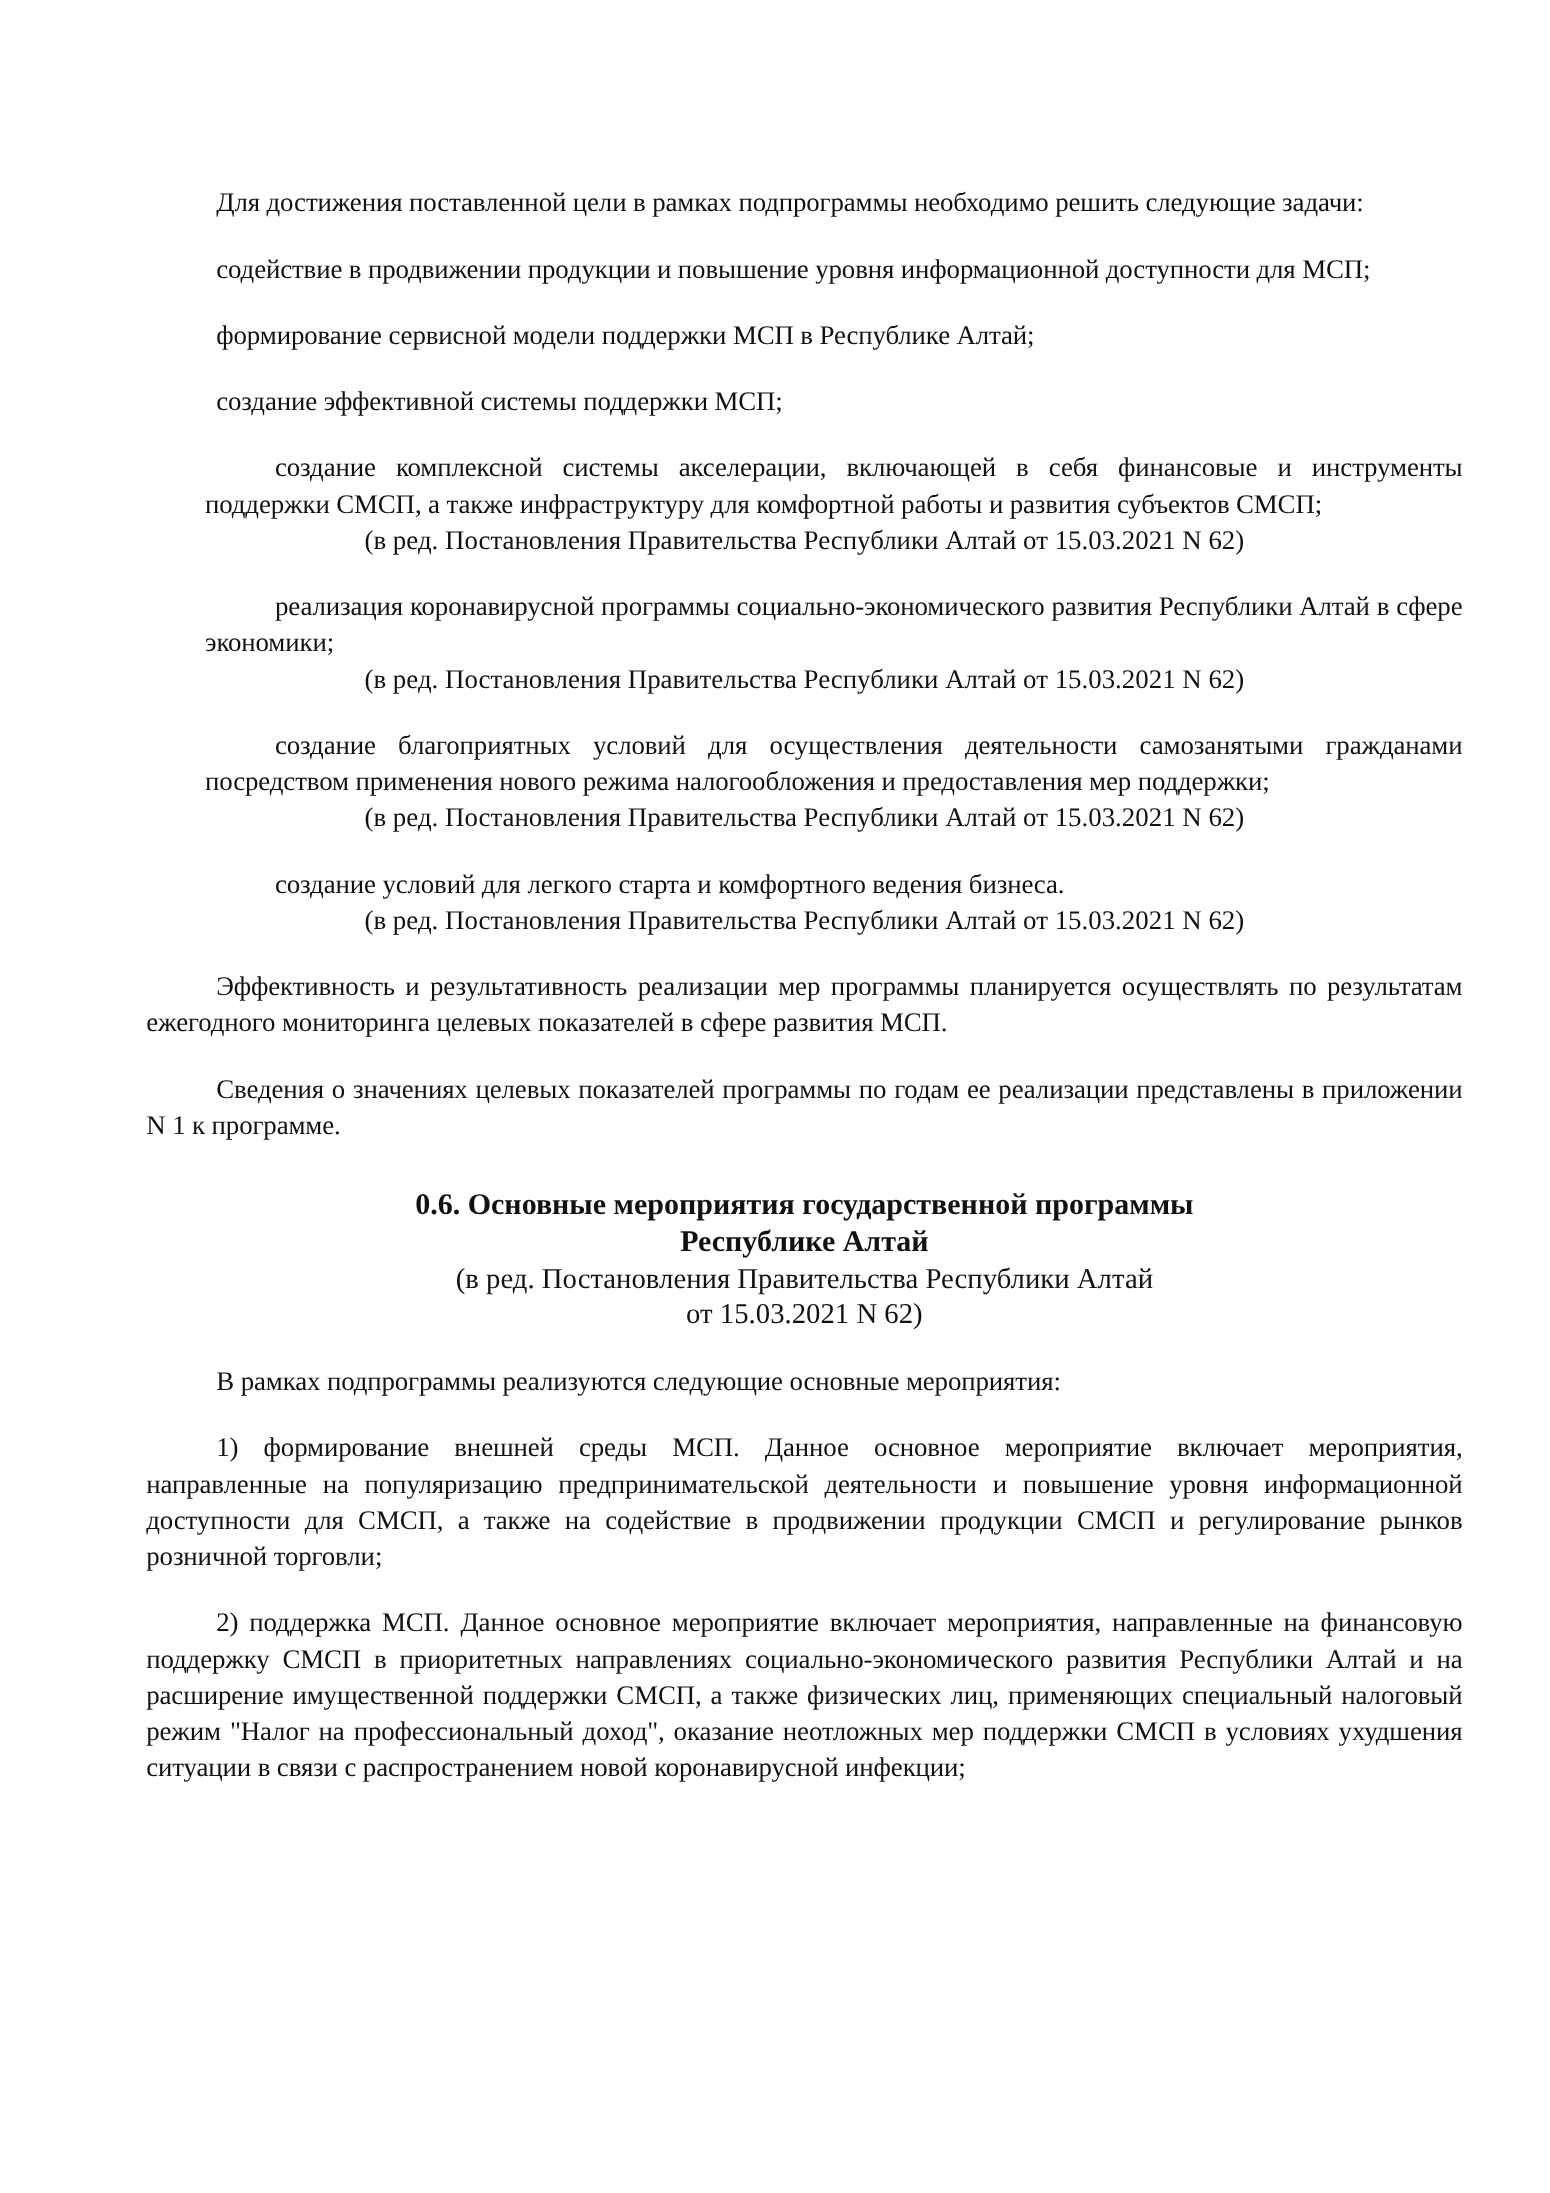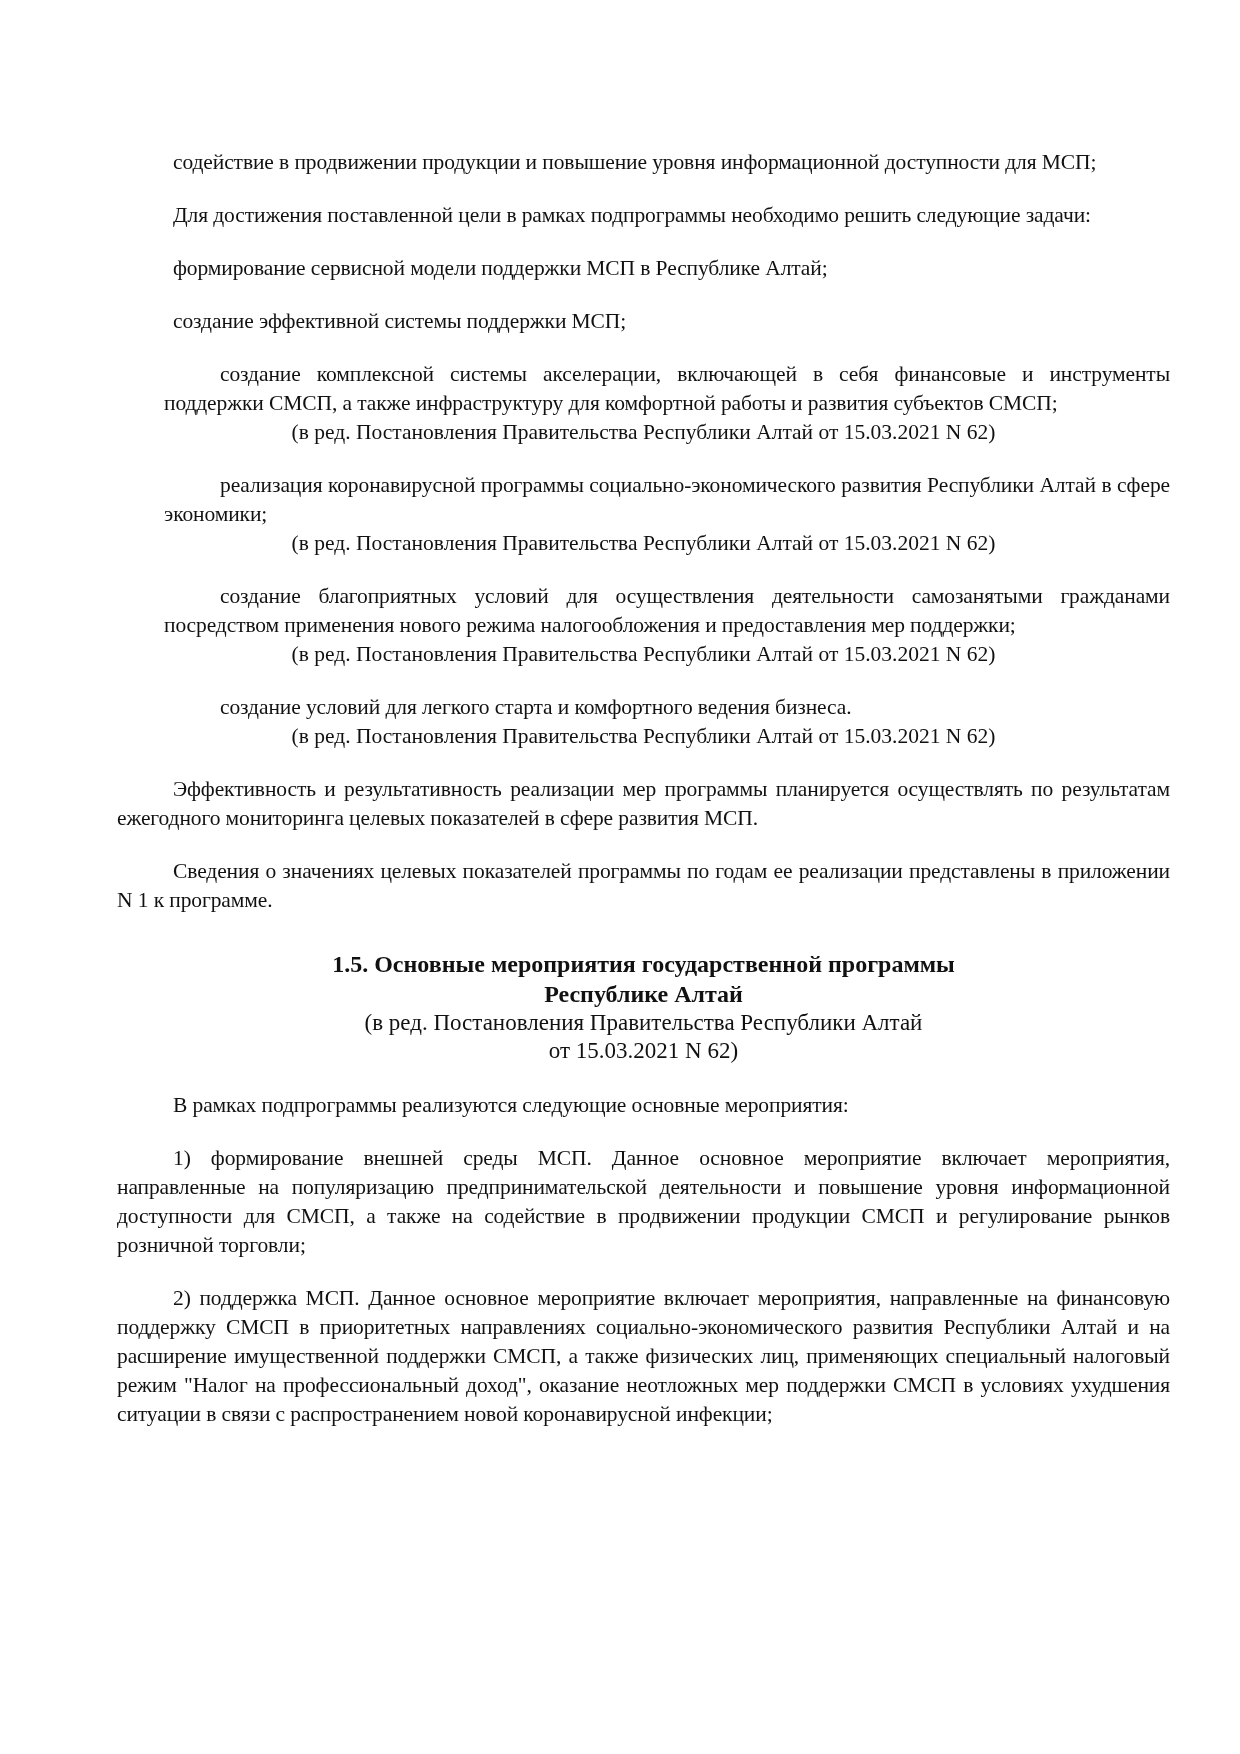--- a/index.html
+++ b/index.html
@@ -48,43 +48,43 @@
       font-size: 23px;
       line-height: 28px;
       margin: 0 0 26px 0;
     }
   </style>
 </head>
 <body>
 
 <div class="page">
 
+  <p class="para">Для достижения поставленной цели в рамках подпрограммы необходимо решить следующие задачи:</p>
+
   <p class="para">содействие в продвижении продукции и повышение уровня информационной доступности для МСП;</p>
-
-  <p class="para">Для достижения поставленной цели в рамках подпрограммы необходимо решить следующие задачи:</p>
   <p class="para">формирование сервисной модели поддержки МСП в Республике Алтай;</p>
   <p class="para">создание эффективной системы поддержки МСП;</p>
 
   <p class="para tight">создание комплексной системы акселерации, включающей в себя финансовые и инструменты поддержки СМСП, а также инфраструктуру для комфортной работы и развития субъектов СМСП;</p>
   <p class="amend">(в ред. Постановления Правительства Республики Алтай от 15.03.2021 N 62)</p>
 
   <p class="para tight">реализация коронавирусной программы социально-экономического развития Республики Алтай в сфере экономики;</p>
   <p class="amend">(в ред. Постановления Правительства Республики Алтай от 15.03.2021 N 62)</p>
 
   <p class="para tight">создание благоприятных условий для осуществления деятельности самозанятыми гражданами посредством применения нового режима налогообложения и предоставления мер поддержки;</p>
   <p class="amend">(в ред. Постановления Правительства Республики Алтай от 15.03.2021 N 62)</p>
 
   <p class="para tight">создание условий для легкого старта и комфортного ведения бизнеса.</p>
   <p class="amend">(в ред. Постановления Правительства Республики Алтай от 15.03.2021 N 62)</p>
 
   <p class="para">Эффективность и результативность реализации мер программы планируется осуществлять по результатам ежегодного мониторинга целевых показателей в сфере развития МСП.</p>
   <p class="para" style="margin-bottom:0;">Сведения о значениях целевых показателей программы по годам ее реализации представлены в приложении N 1 к программе.</p>
 
   <div class="heading">
-    <div>1.5. Основные мероприятия государственной программы</div>
+    <div>0.6. Основные мероприятия государственной программы</div>
     <div>Республике Алтай</div>
   </div>
   <div class="heading-amend">
     <div>(в ред. Постановления Правительства Республики Алтай</div>
     <div>от 15.03.2021 N 62)</div>
   </div>
 
   <p class="para">В рамках подпрограммы реализуются следующие основные мероприятия:</p>
   <p class="para">1) формирование внешней среды МСП. Данное основное мероприятие включает мероприятия, направленные на популяризацию предпринимательской деятельности и повышение уровня информационной доступности для СМСП, а также на содействие в продвижении продукции СМСП и регулирование рынков розничной торговли;</p>
   <p class="para">2) поддержка МСП. Данное основное мероприятие включает мероприятия, направленные на финансовую поддержку СМСП в приоритетных направлениях социально-экономического развития Республики Алтай и на расширение имущественной поддержки СМСП, а также физических лиц, применяющих специальный налоговый режим "Налог на профессиональный доход", оказание неотложных мер поддержки СМСП в условиях ухудшения ситуации в связи с распространением новой коронавирусной инфекции;</p>

